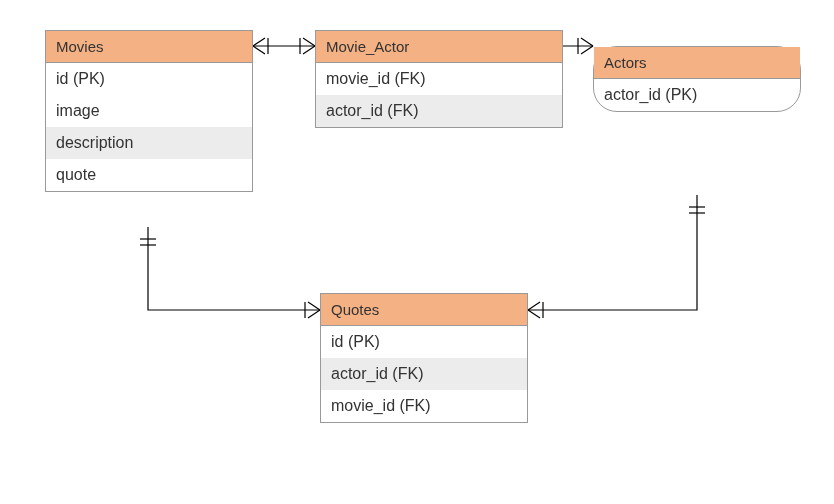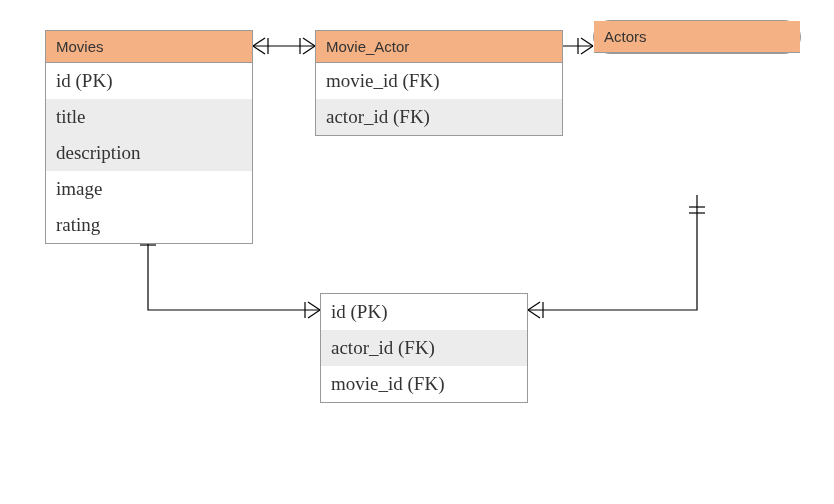--- a/index.html
+++ b/index.html
@@ -20,22 +20,21 @@
     box-sizing: border-box;
   }
   .entity-header {
     background: #F4B183;
     padding: 7px 10px;
     font-size: 15px;
     border-bottom: 1px solid #999;
   }
   .entity-row {
     padding: 7px 10px;
-    font-size: 19px;
-    font-family: Liberation Serif, serif;
+    font-size: 16px;
   }
   .entity-row.alt {
     background: #ECECEC;
   }
   svg.connectors {
     position: absolute;
     top: 0;
     left: 0;
     width: 834px;
     height: 504px;
@@ -95,33 +94,34 @@
 
     <line x1="528" y1="310" x2="540" y2="302"></line>
     <line x1="528" y1="310" x2="540" y2="318"></line>
     <line x1="543" y1="302" x2="543" y2="318"></line>
   </g>
 </svg>
 
 <div class="entity" style="left:45px; top:30px; width:208px;">
   <div class="entity-header">Movies</div>
   <div class="entity-row">id (PK)</div>
-  <div class="entity-row alt">title</div>
+  <div class="entity-row">image</div>
   <div class="entity-row alt">description</div>
-  <div class="entity-row">image</div>
-  <div class="entity-row">rating</div>
+  <div class="entity-row">quote</div>
 </div>
 
 <div class="entity" style="left:315px; top:30px; width:248px;">
   <div class="entity-header">Movie_Actor</div>
   <div class="entity-row">movie_id (FK)</div>
   <div class="entity-row alt">actor_id (FK)</div>
 </div>
 
-<div class="entity" style="left:593px; top:20px; width:208px;border-radius:24px;">
+<div class="entity" style="left:593px; top:46px; width:208px;border-radius:24px;">
   <div class="entity-header">Actors</div>
+  <div class="entity-row">actor_id (PK)</div>
 </div>
 
 <div class="entity" style="left:320px; top:293px; width:208px;">
+  <div class="entity-header">Quotes</div>
   <div class="entity-row">id (PK)</div>
   <div class="entity-row alt">actor_id (FK)</div>
   <div class="entity-row">movie_id (FK)</div>
 </div>
 
 </body></html>

